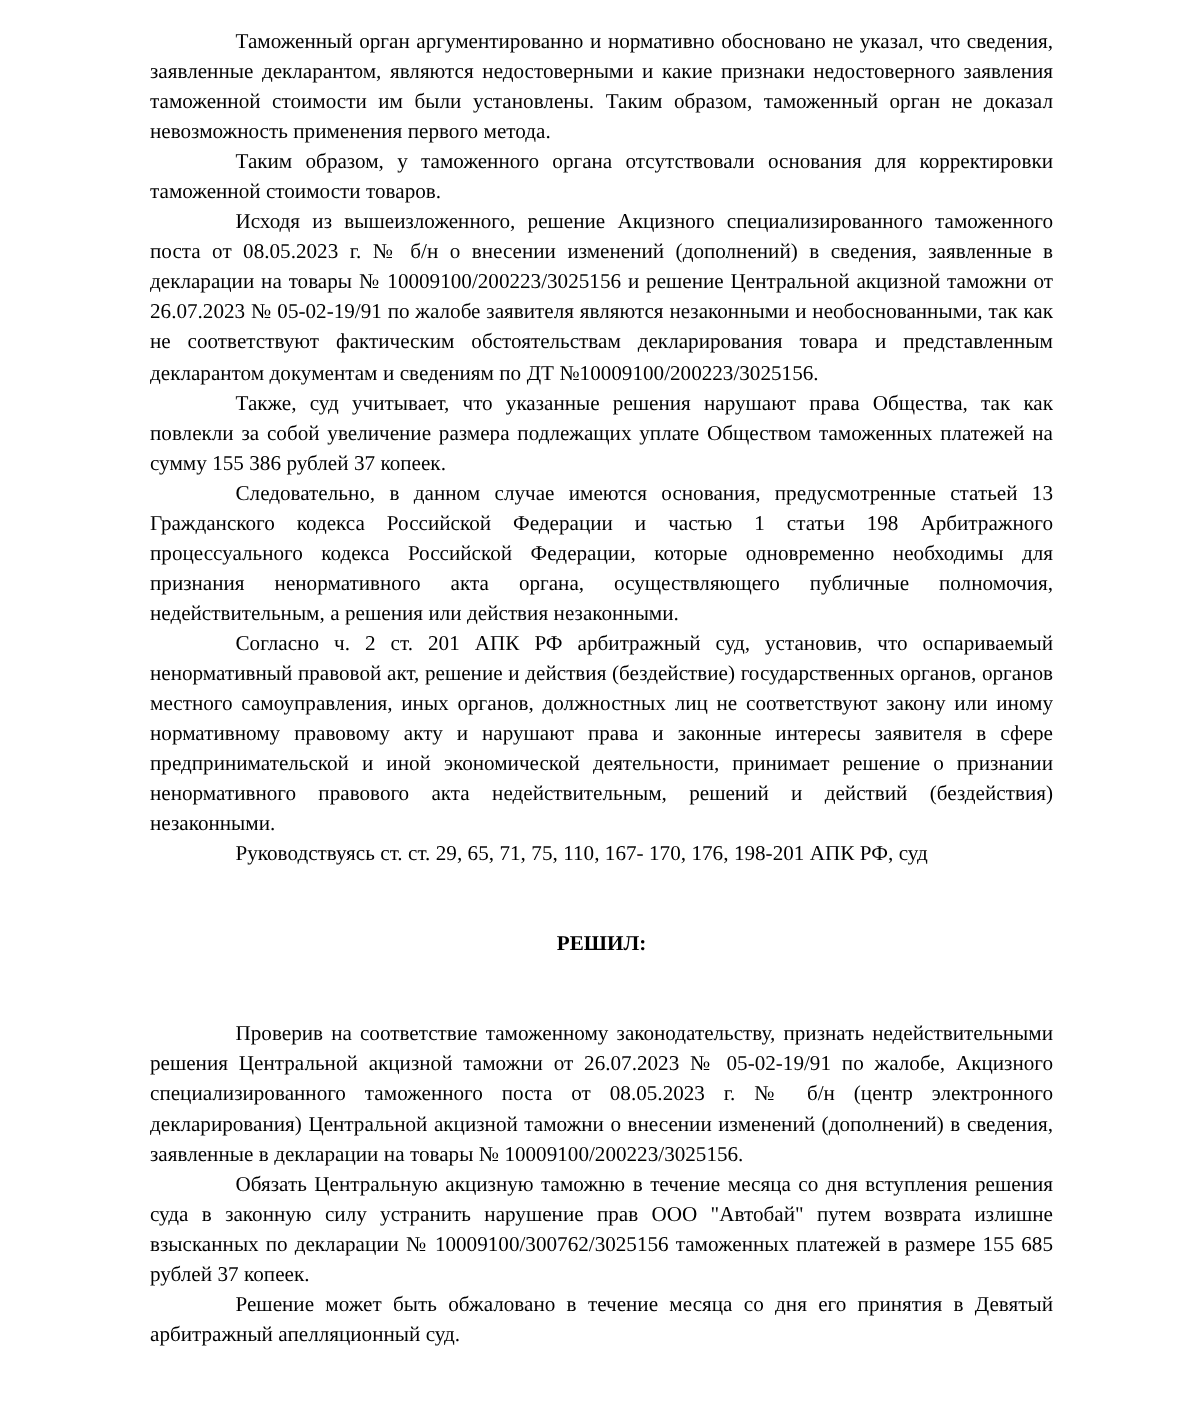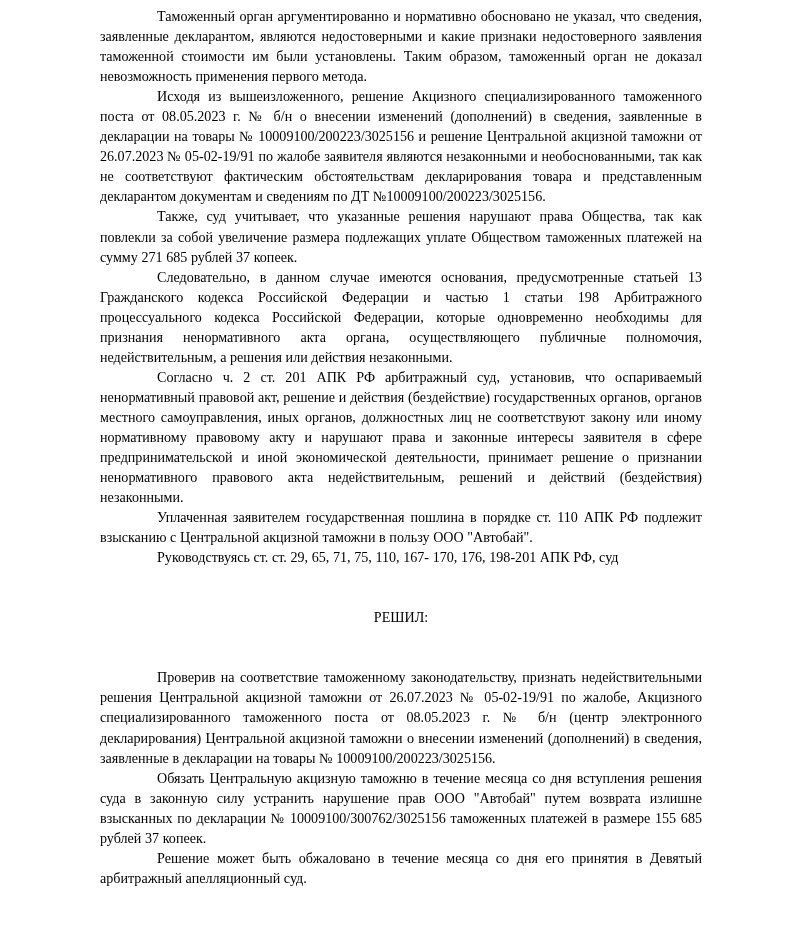--- a/index.html
+++ b/index.html
@@ -16,20 +16,21 @@
     color: #000000;
     -webkit-font-smoothing: antialiased;
   }
   .page {
     position: relative;
     width: 800px;
     height: 707px;
     background: #ffffff;
     box-sizing: border-box;
     padding: 6px 98px 0 100px;
+    margin-top: 12px;
   }
   .doc-body {
     width: 602px;
   }
   p.para {
     margin: 0;
     padding: 0;
     font-size: 14.1px;
     line-height: 20.05px;
     text-align: justify;
@@ -38,43 +39,44 @@
     hyphens: none;
     word-spacing: 0.1px;
   }
   p.heading-center {
     margin: 0;
     padding: 0;
     font-size: 14.1px;
     line-height: 20.05px;
     text-align: center;
     text-indent: 0;
+    font-weight: bold;
   }
   .spacer-lg {
     height: 40px;
   }
 </style>
 </head>
 <body>
 
 <div class="page">
   <div class="doc-body">
 
     <p class="para">Таможенный орган аргументированно и нормативно обосновано не указал, что сведения, заявленные декларантом, являются недостоверными и какие признаки недостоверного заявления таможенной стоимости им были установлены. Таким образом, таможенный орган не доказал невозможность применения первого метода.</p>
 
+    <p class="para">Таким образом, у таможенного органа отсутствовали основания для корректировки таможенной стоимости товаров.</p>
 
     <p class="para">Исходя из вышеизложенного, решение Акцизного специализированного таможенного поста от 08.05.2023 г. № б/н о внесении изменений (дополнений) в сведения, заявленные в декларации на товары № 10009100/200223/3025156 и решение Центральной акцизной таможни от 26.07.2023 № 05-02-19/91 по жалобе заявителя являются незаконными и необоснованными, так как не соответствуют фактическим обстоятельствам декларирования товара и представленным декларантом документам и сведениям по ДТ №10009100/200223/3025156.</p>
 
-    <p class="para">Также, суд учитывает, что указанные решения нарушают права Общества, так как повлекли за собой увеличение размера подлежащих уплате Обществом таможенных платежей на сумму 271 685 рублей 37 копеек.</p>
+    <p class="para">Также, суд учитывает, что указанные решения нарушают права Общества, так как повлекли за собой увеличение размера подлежащих уплате Обществом таможенных платежей на сумму 155 386 рублей 37 копеек.</p>
 
     <p class="para">Следовательно, в данном случае имеются основания, предусмотренные статьей 13 Гражданского кодекса Российской Федерации и частью 1 статьи 198 Арбитражного процессуального кодекса Российской Федерации, которые одновременно необходимы для признания ненормативного акта органа, осуществляющего публичные полномочия, недействительным, а решения или действия незаконными.</p>
 
     <p class="para">Согласно ч. 2 ст. 201 АПК РФ арбитражный суд, установив, что оспариваемый ненормативный правовой акт, решение и действия (бездействие) государственных органов, органов местного самоуправления, иных органов, должностных лиц не соответствуют закону или иному нормативному правовому акту и нарушают права и законные интересы заявителя в сфере предпринимательской и иной экономической деятельности, принимает решение о признании ненормативного правового акта недействительным, решений и действий (бездействия) незаконными.</p>
 
-    <p class="para">Уплаченная заявителем государственная пошлина в порядке ст. 110 АПК РФ подлежит взысканию с Центральной акцизной таможни в пользу ООО "Автобай".</p>
 
     <p class="para">Руководствуясь ст. ст. 29, 65, 71, 75, 110, 167- 170, 176, 198-201 АПК РФ, суд</p>
 
     <div class="spacer-lg"></div>
 
     <p class="heading-center">РЕШИЛ:</p>
 
     <div class="spacer-lg"></div>
 
     <p class="para">Проверив на соответствие таможенному законодательству, признать недействительными решения Центральной акцизной таможни от 26.07.2023 № 05-02-19/91 по жалобе, Акцизного специализированного таможенного поста от 08.05.2023 г. № б/н (центр электронного декларирования) Центральной акцизной таможни о внесении изменений (дополнений) в сведения, заявленные в декларации на товары № 10009100/200223/3025156.</p>

